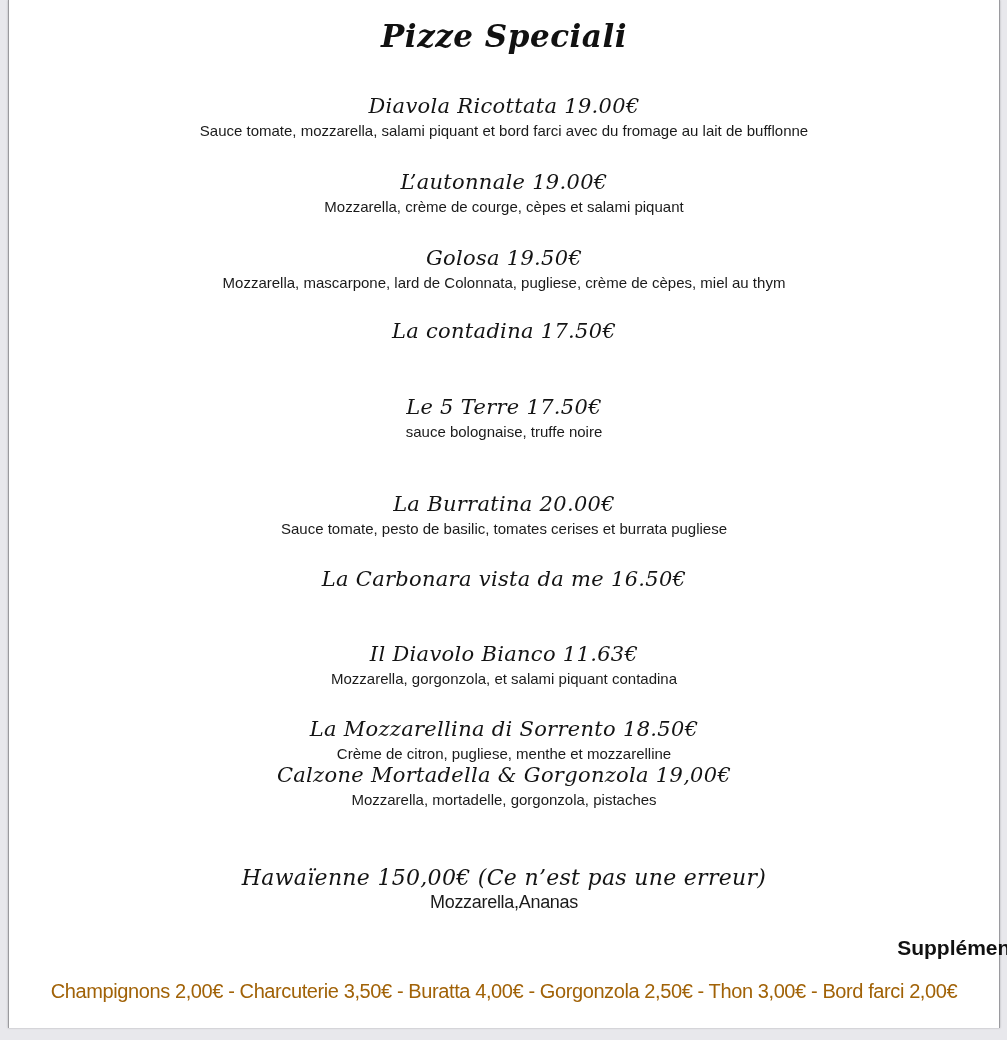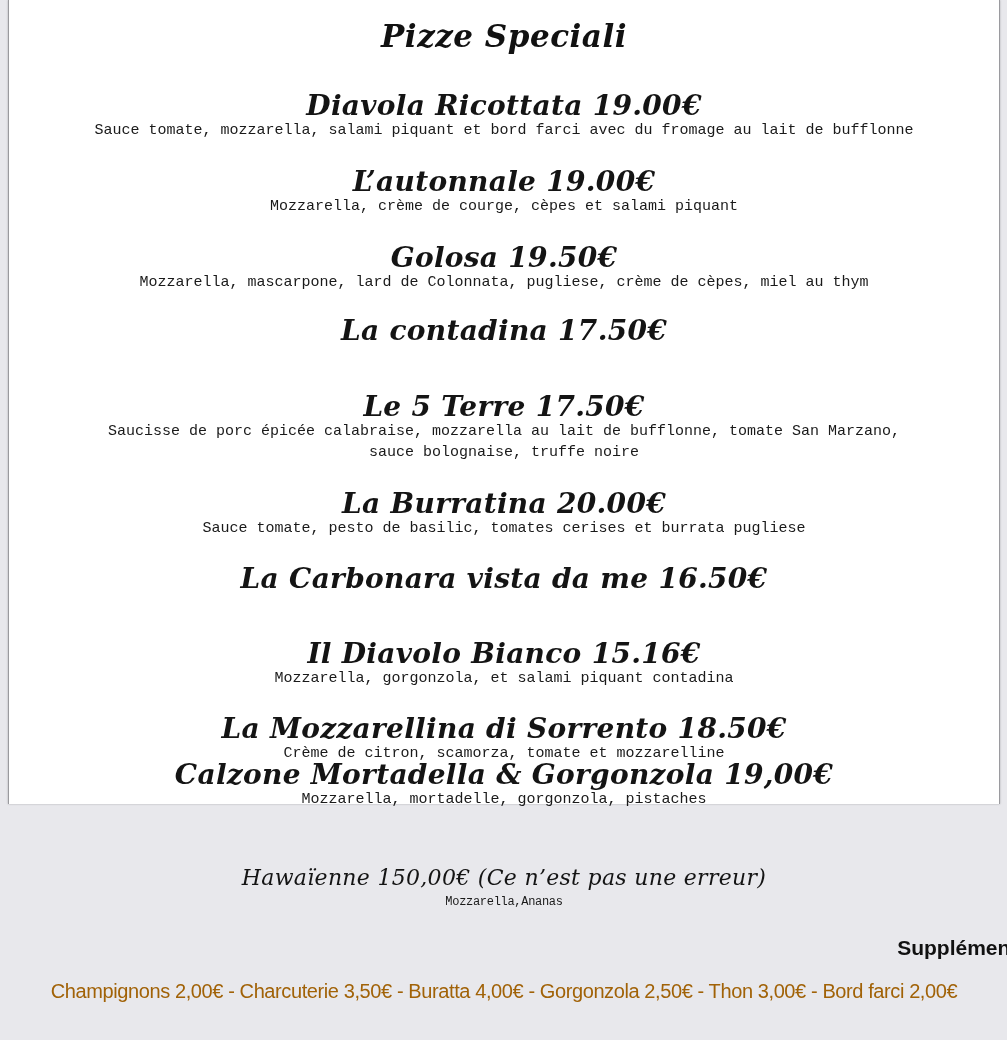--- a/index.html
+++ b/index.html
@@ -14,21 +14,21 @@
       position: relative;
       width: 1007px;
       height: 1040px;
       background: #e8e8ec;
     }
     .page {
       position: absolute;
       left: 8px;
       top: 0;
       width: 990px;
-      height: 804px;
+      height: 1028px;
       background: #ffffff;
       border-left: 1px solid #9a9a9e;
       border-right: 1px solid #9a9a9e;
       box-shadow: 0 0 2px rgba(0,0,0,0.25);
     }
     .title {
       position: absolute;
       left: 0;
       width: 990px;
       top: 18px;
@@ -42,38 +42,38 @@
     }
     .item {
       position: absolute;
       left: 0;
       width: 990px;
       text-align: center;
     }
     .item-name {
       font-family: "DejaVu Serif", serif;
       font-style: italic;
-      font-weight: bold;
-      font-size: 28px;
+      font-weight: normal;
+      font-size: 21px;
       color: #141414;
       line-height: 28px;
       letter-spacing: 0.3px;
     }
     .item-desc {
-      font-family: Liberation Mono, monospace;
+      font-family: Liberation Sans, sans-serif;
       font-size: 15px;
       color: #1a1a1a;
       line-height: 21px;
     }
     .hawaii .item-name {
       font-weight: normal;
       font-size: 22px;
     }
     .hawaii .item-desc {
-      font-size: 12px;
+      font-size: 18px;
       letter-spacing: -0.3px;
     }
     .supp-title {
       position: absolute;
       left: 0;
       width: 990px;
       top: 936px;
       text-align: right;
       font-family: "Liberation Sans", sans-serif;
       font-weight: bold;
@@ -115,41 +115,40 @@
       <div class="item-name">Golosa 19.50€</div>
       <div class="item-desc">Mozzarella, mascarpone, lard de Colonnata, pugliese, crème de cèpes, miel au thym</div>
     </div>
 
     <div class="item" style="top:317px;">
       <div class="item-name">La contadina 17.50€</div>
     </div>
 
     <div class="item" style="top:393px;">
       <div class="item-name">Le 5 Terre 17.50€</div>
-      <div class="item-desc">Saucisse de porc épicée calabraise, mozzarella au lait de bufflonne, tomate San Marzano,</div>
       <div class="item-desc">sauce bolognaise, truffe noire</div>
     </div>
 
     <div class="item" style="top:490px;">
       <div class="item-name">La Burratina 20.00€</div>
       <div class="item-desc">Sauce tomate, pesto de basilic, tomates cerises et burrata pugliese</div>
     </div>
 
     <div class="item" style="top:565px;">
       <div class="item-name">La Carbonara vista da me 16.50€</div>
     </div>
 
     <div class="item" style="top:640px;">
-      <div class="item-name">Il Diavolo Bianco 15.16€</div>
+      <div class="item-name">Il Diavolo Bianco 11.63€</div>
       <div class="item-desc">Mozzarella, gorgonzola, et salami piquant contadina</div>
     </div>
 
     <div class="item" style="top:715px;">
       <div class="item-name">La Mozzarellina di Sorrento 18.50€</div>
-      <div class="item-desc">Crème de citron, scamorza, tomate et mozzarelline</div>
+      <div class="item-desc">Crème de citron, pugliese, menthe et mozzarelline</div>
     </div>
 
     <div class="item" style="top:761px;">
       <div class="item-name">Calzone Mortadella &amp; Gorgonzola 19,00€</div>
       <div class="item-desc">Mozzarella, mortadelle, gorgonzola, pistaches</div>
     </div>
 
     <div class="item hawaii" style="top:864px;">
       <div class="item-name">Hawaïenne 150,00€ (Ce n’est pas une erreur)</div>
       <div class="item-desc">Mozzarella,Ananas</div>

